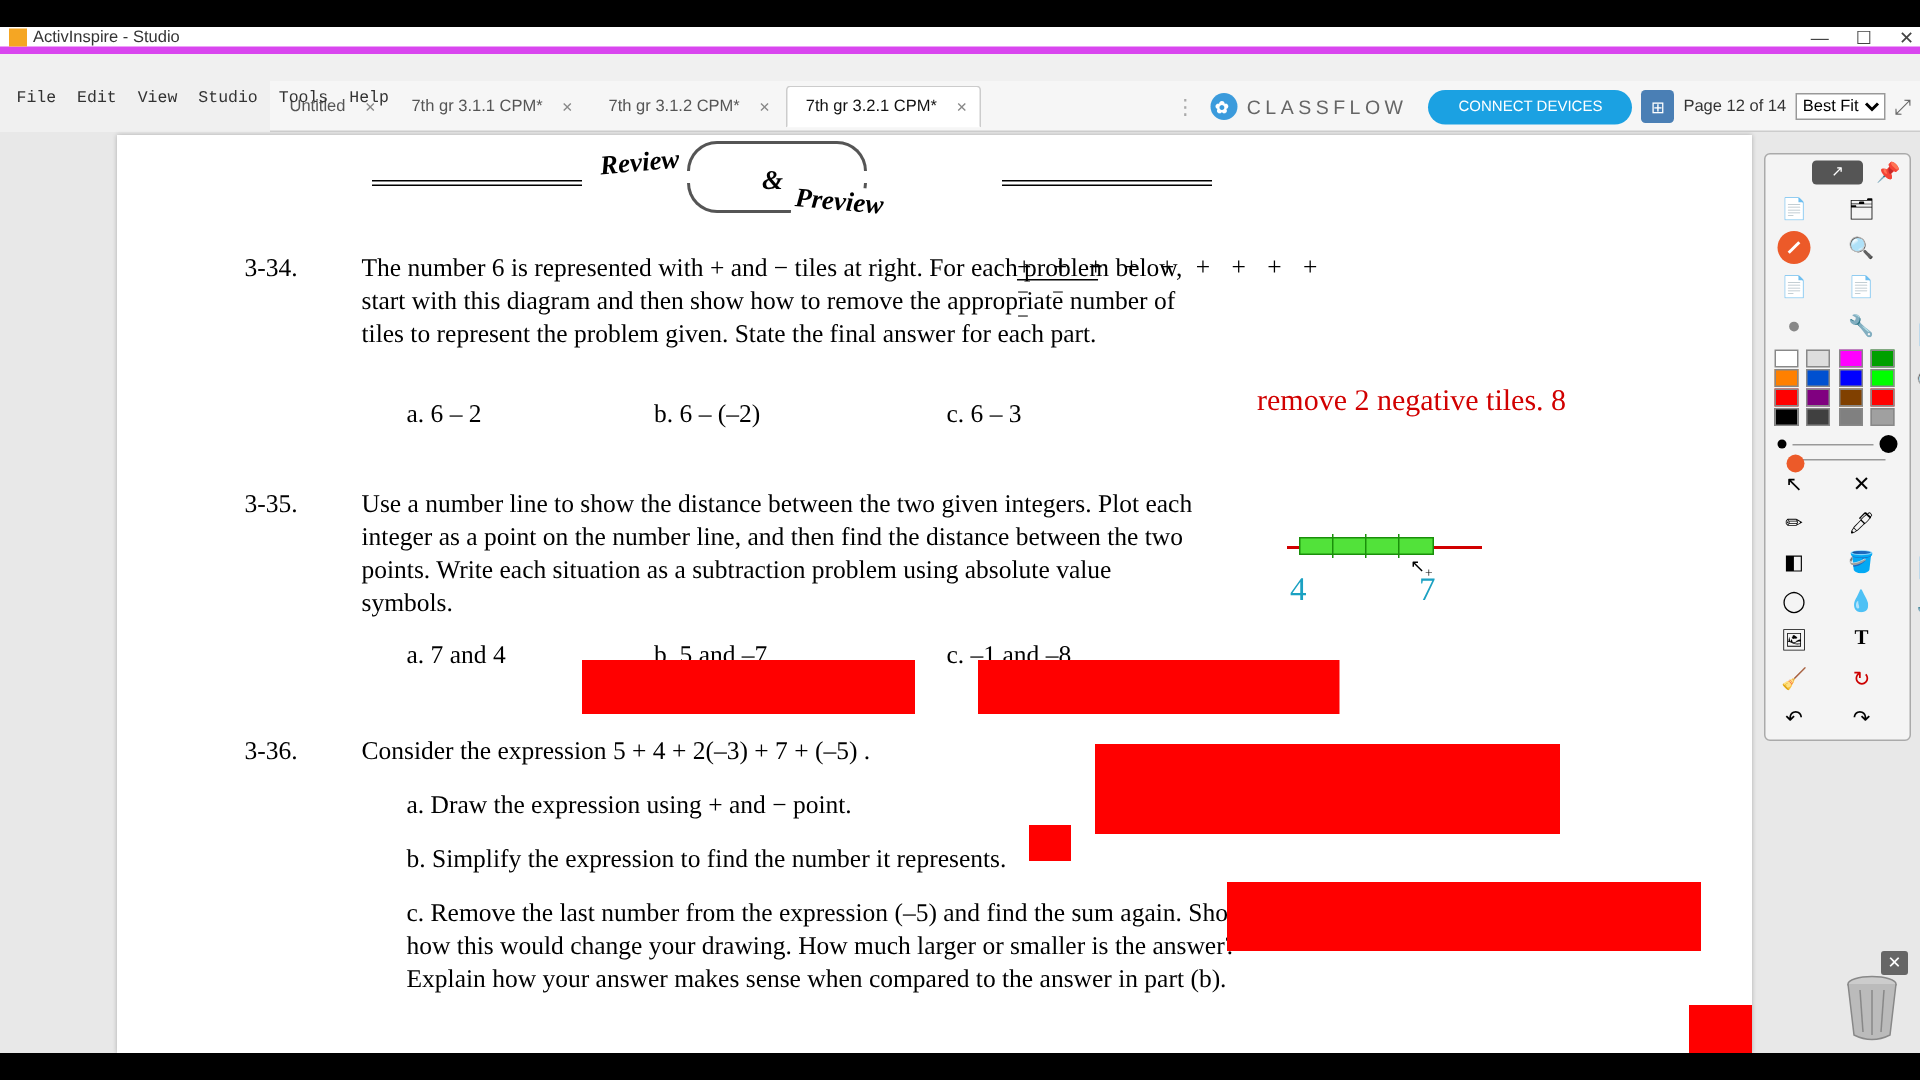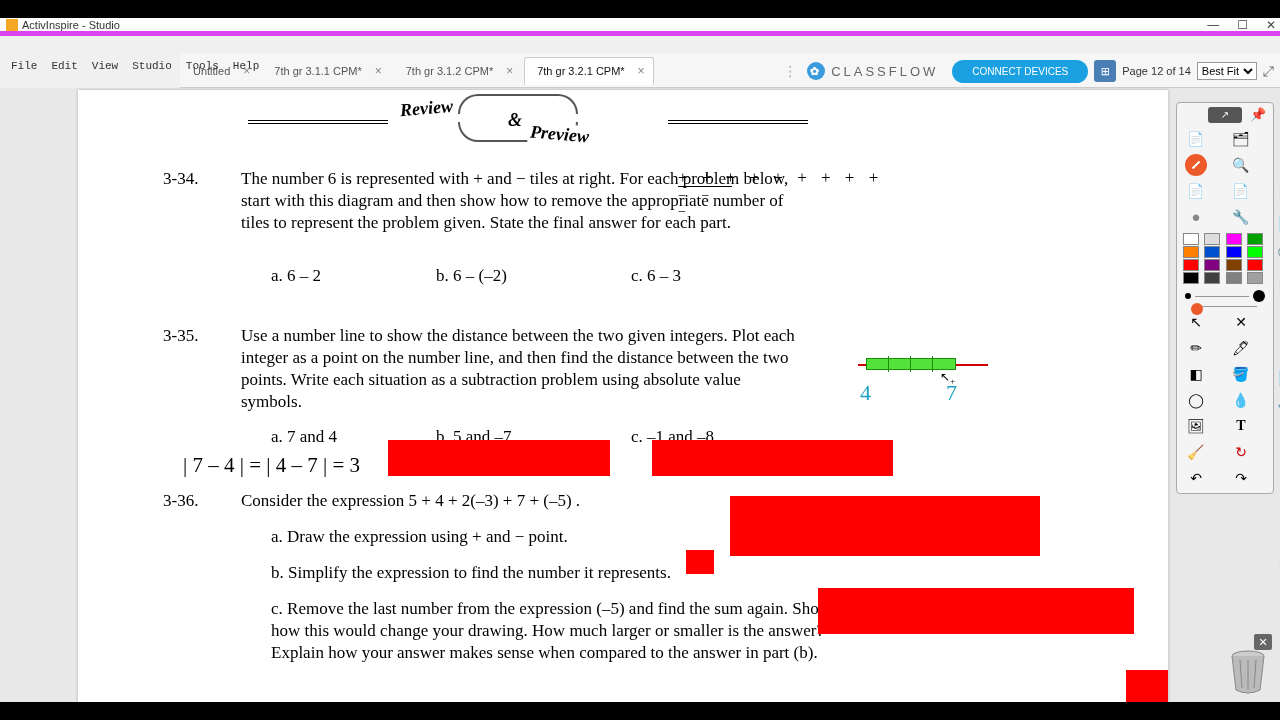--- a/index.html
+++ b/index.html
@@ -140,20 +140,21 @@
         </div>
         <div class="tiles-plus">+ + + + + + + + +</div>
         <div class="tiles-minusdash"><span>− − −</span></div>
 
         <div class="q" style="top:175px; left:163px; width:560px">
           <span style="position:absolute;left:30px">a.    6 – 2</span>
           <span style="position:absolute;left:195px">b.    6 – (–2)</span>
           <span style="position:absolute;left:390px">c.    6 – 3</span>
         </div>
 
+        <div class="redtext" style="top:166px; left:760px">remove 2 negative tiles. 8</div>
 
         <div class="q" style="top:235px; left:85px; width:720px">
           <span class="qnum">3-35.</span>
           <div class="qbody">Use a number line to show the distance between the two given integers.  Plot each integer as a point on the number line, and then find the distance between the two points.  Write each situation as a subtraction problem using absolute value symbols.</div>
         </div>
         <div class="q" style="top:336px; left:163px; width:560px">
           <span style="position:absolute;left:30px">a.    7 and 4</span>
           <span style="position:absolute;left:195px">b.    5 and –7</span>
           <span style="position:absolute;left:390px">c.    –1 and –8</span>
         </div>
@@ -162,21 +163,20 @@
           <div style="position:absolute;top:8px;width:130px;height:2px;background:#d10000"></div>
           <div style="position:absolute;top:2px;left:8px;width:90px;height:12px;background:#52e23a;border:1px solid #1a8f0a"></div>
           <div style="position:absolute;top:0;left:30px;width:1px;height:16px;background:#1a8f0a"></div>
           <div style="position:absolute;top:0;left:52px;width:1px;height:16px;background:#1a8f0a"></div>
           <div style="position:absolute;top:0;left:74px;width:1px;height:16px;background:#1a8f0a"></div>
           <div style="position:absolute;top:24px;left:2px;color:#1ba1c2;font-size:22px;font-family:cursive">4</div>
           <div style="position:absolute;top:24px;left:88px;color:#1ba1c2;font-size:22px;font-family:cursive">7</div>
           <div style="position:absolute;top:14px;left:82px;font-size:12px;color:#000">↖<sub style="font-size:9px">+</sub></div>
         </div>
 
-        <div class="answer-eq" style="top:363px; left:105px">| 7 – 4 | = | 4 – 7 | = 3</div>
 
         <div class="redbox" style="top:350px; left:310px; width:222px; height:36px"></div>
         <div class="redbox" style="top:350px; left:574px; width:241px; height:36px"></div>
 
         <div class="q" style="top:400px; left:85px; width:720px">
           <span class="qnum">3-36.</span>
           <div class="qbody" style="width:560px">Consider the expression  5 + 4 + 2(–3) + 7 + (–5) .</div>
         </div>
         <div class="q" style="top:436px; left:163px; width:640px">
           <div style="position:absolute;left:30px">a.    Draw the expression using  +  and  −  point.</div>

